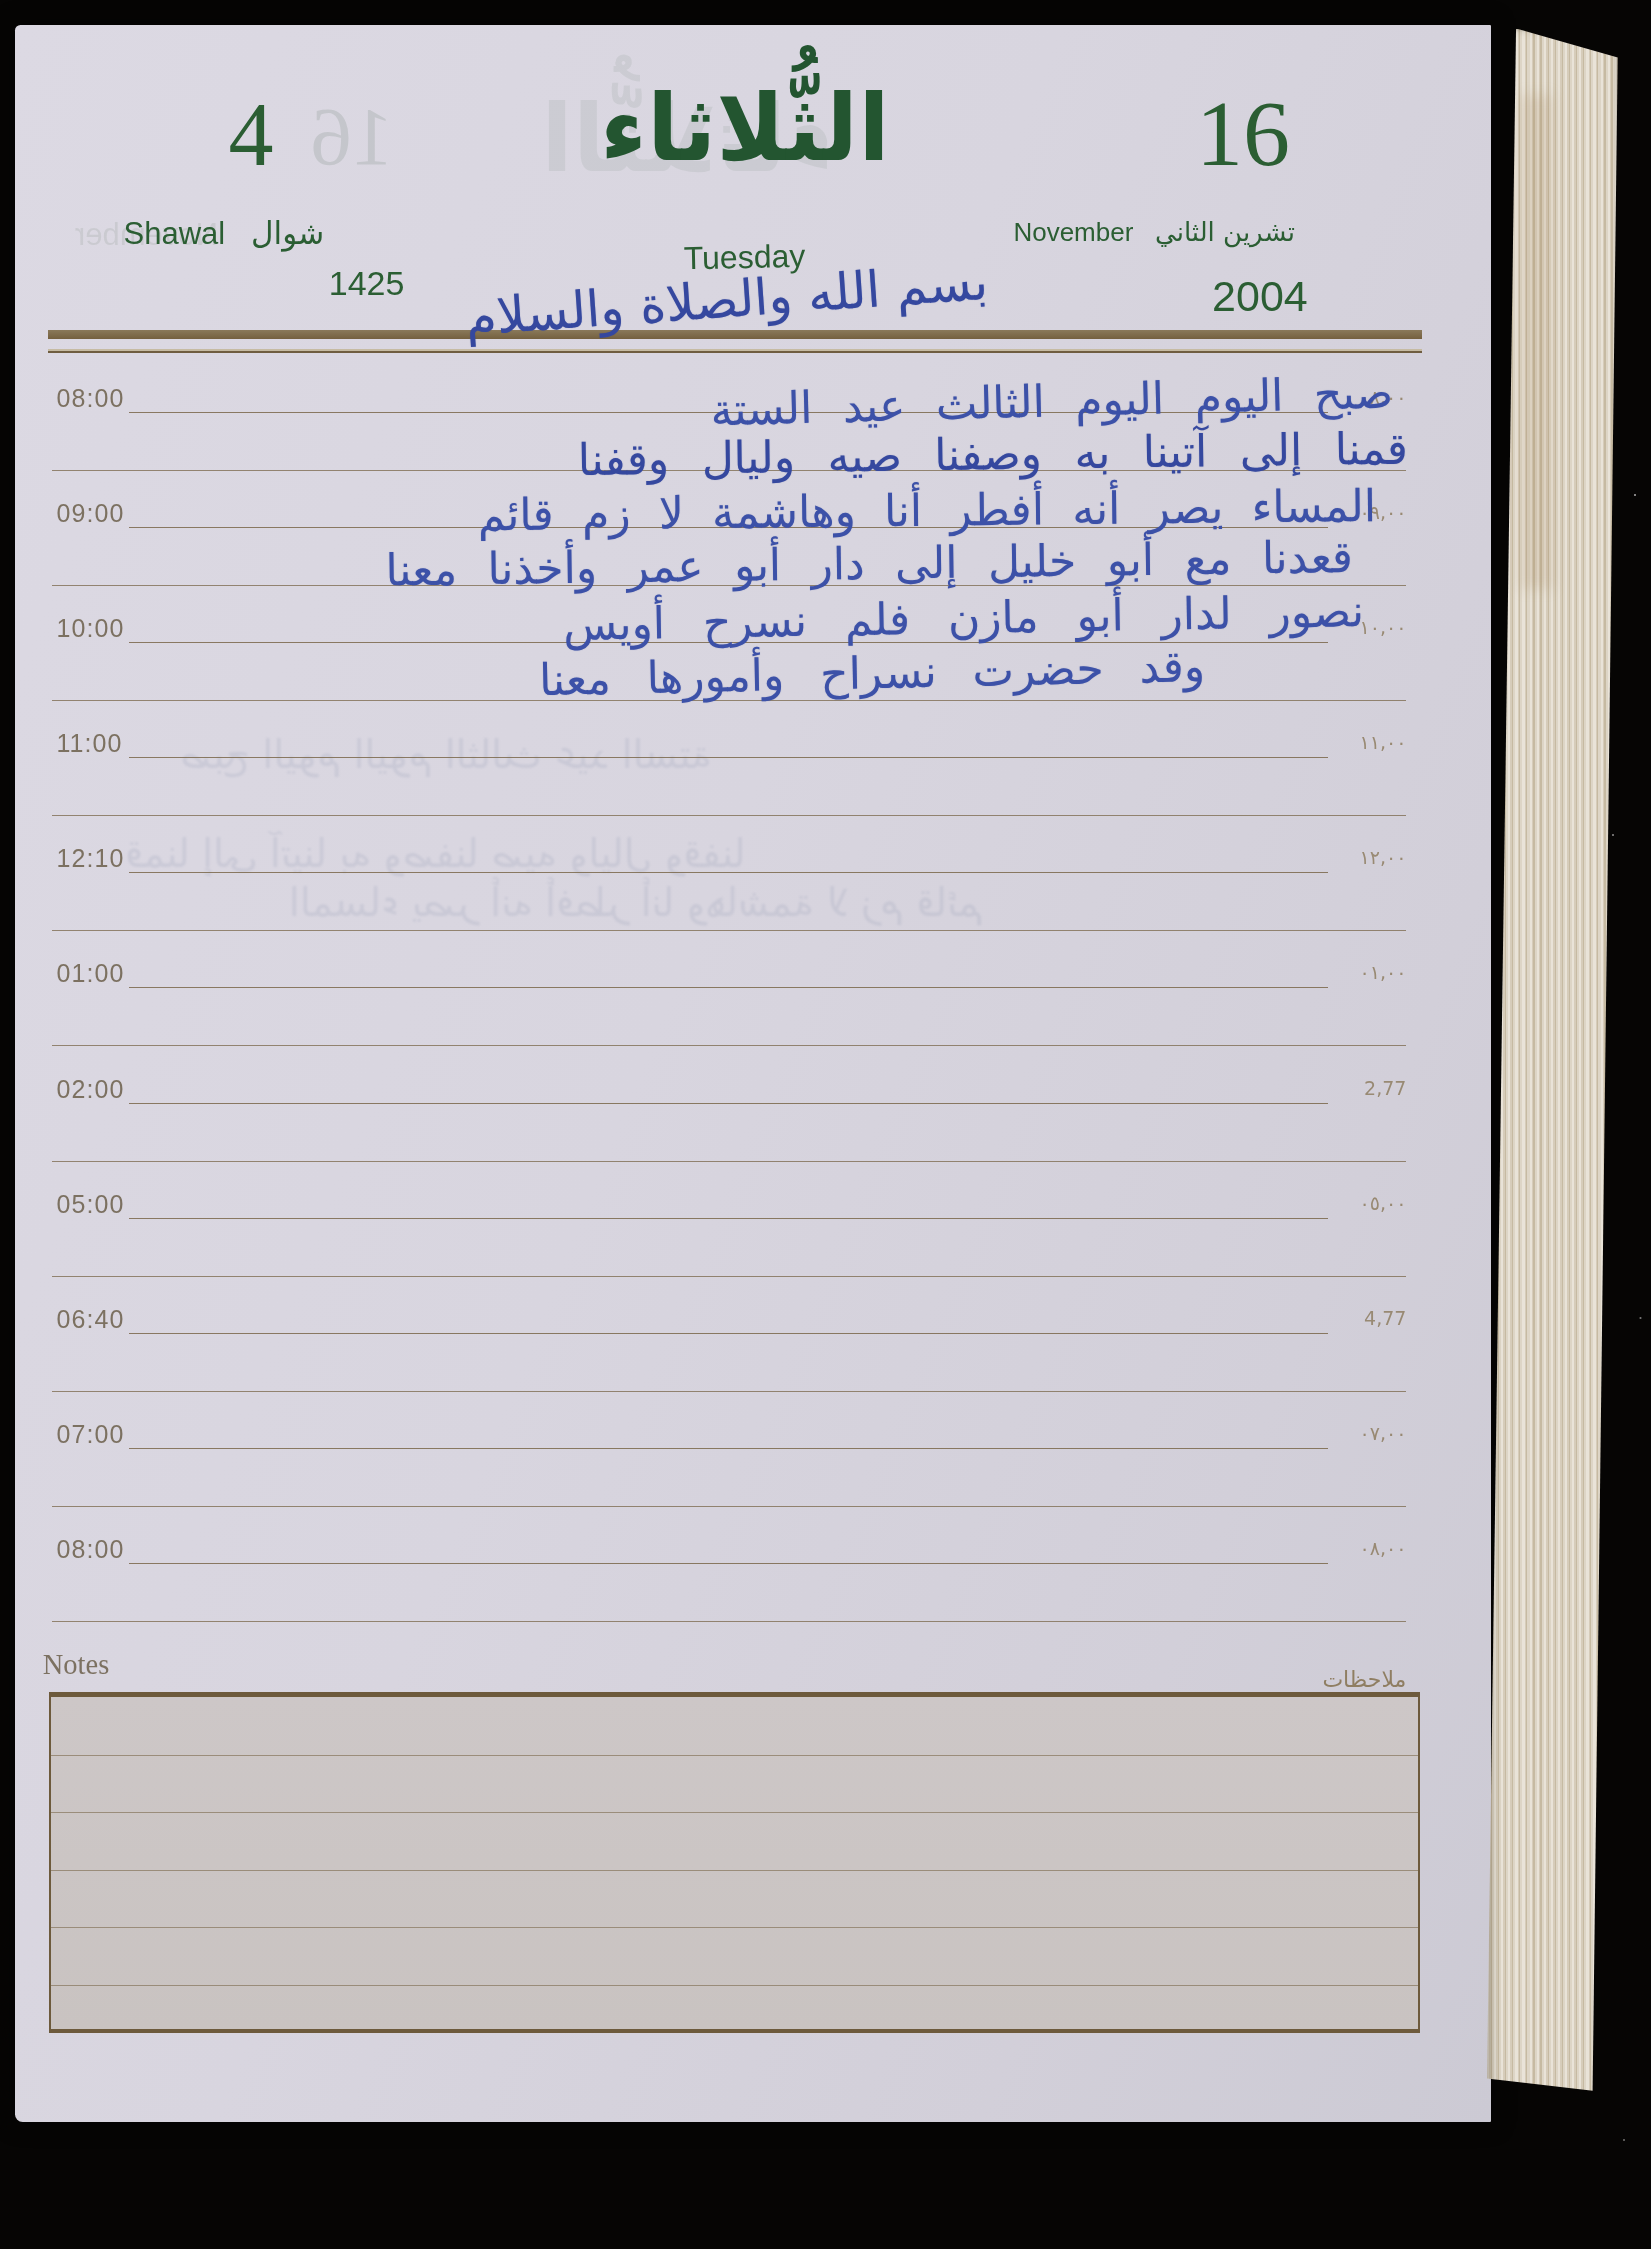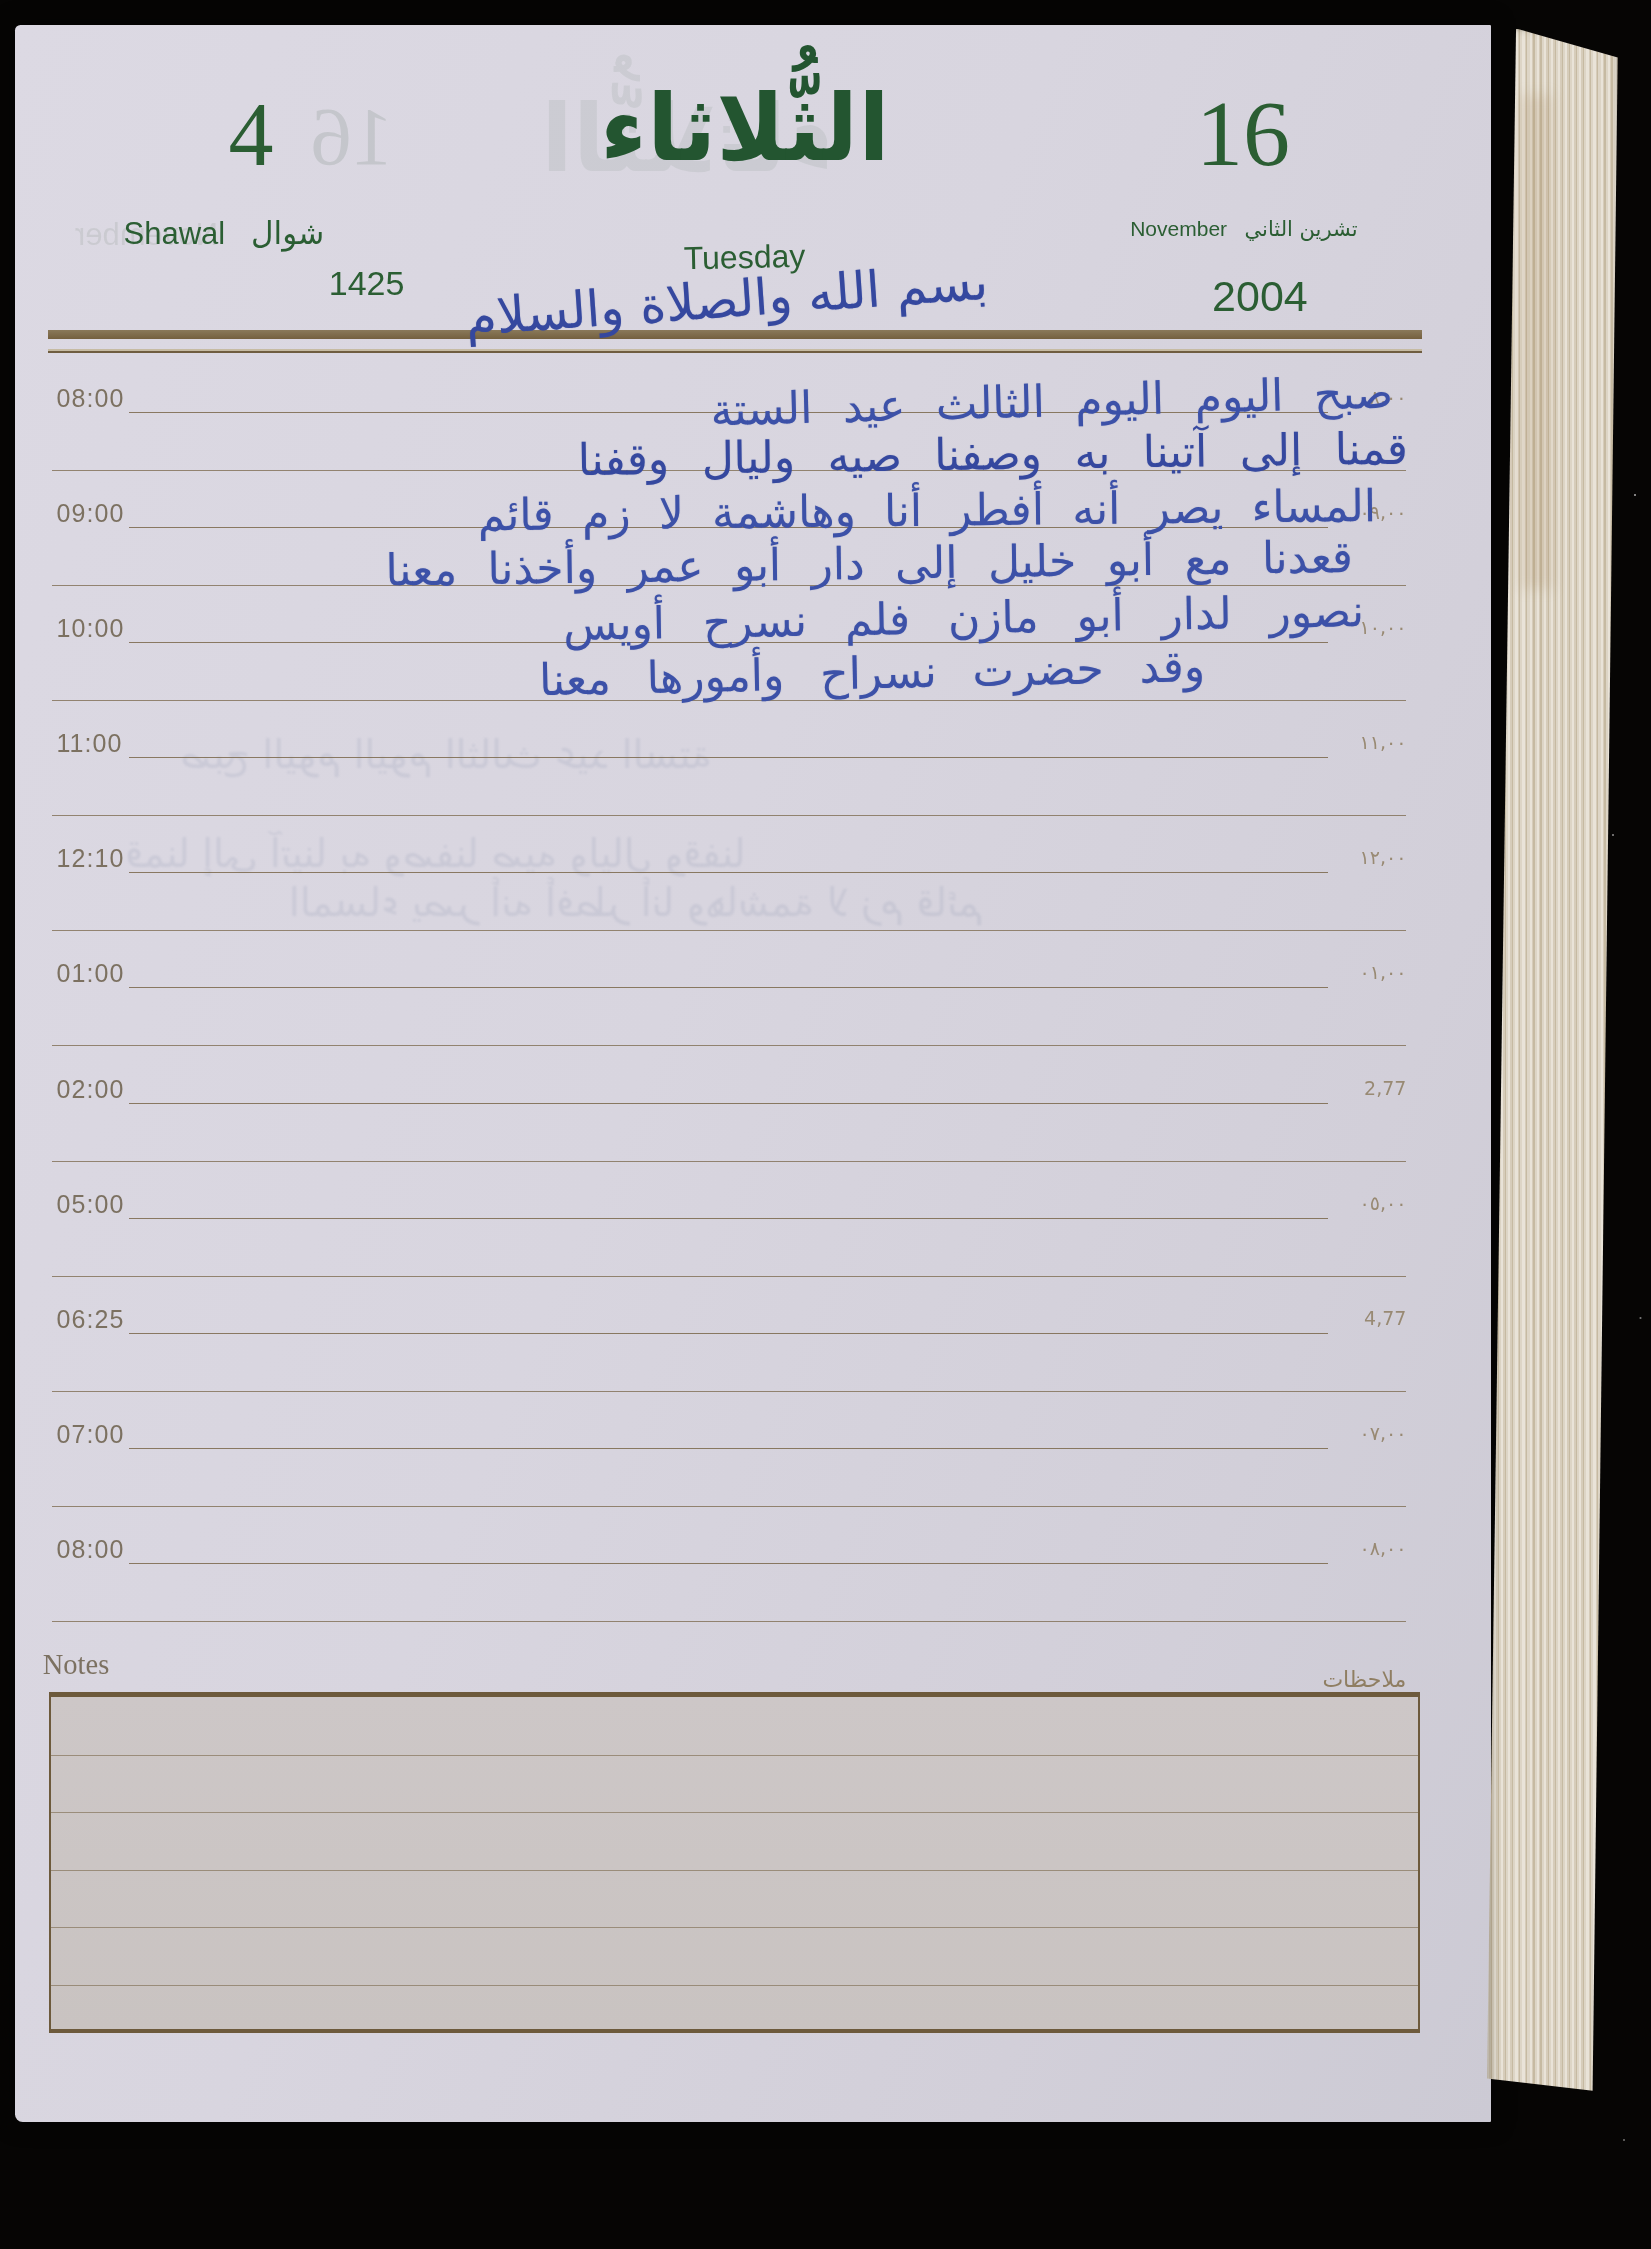--- a/index.html
+++ b/index.html
@@ -26,21 +26,21 @@
              font-size:90px;line-height:1;font-weight:500;}
   .hijri-months{position:absolute;left:22px;top:190px;width:373px;text-align:center;font-size:31px;}
   .hijri-year{position:absolute;left:82px;top:239px;width:307px;text-align:right;font-size:34px;}
   .weekday-ar{position:absolute;left:488px;top:53px;width:483px;text-align:center;
               font-size:92px;line-height:1.1;font-weight:bold;color:#235530;
               font-family:"DejaVu Sans",sans-serif;}
   .weekday-en{position:absolute;left:488px;top:214px;width:483px;text-align:center;font-size:32px;
               transform:rotate(-1.2deg);}
   .greg-day{position:absolute;left:1074px;top:61px;width:307px;text-align:center;
             font-size:94px;line-height:1;}
-  .greg-months{position:absolute;left:998px;top:192px;width:461px;text-align:center;font-size:21px;}
+  .greg-months{position:absolute;left:998px;top:192px;width:461px;font-size:26px;}
   .greg-year{position:absolute;left:1091px;top:247px;width:307px;text-align:center;font-size:43px;}
   .ar{font-family:"DejaVu Sans",sans-serif;}
   .rule-bar{position:absolute;left:33px;top:305px;width:1374px;height:8.8px;
             background:linear-gradient(180deg,#8a795a,#74603f);}
   .rule-thin{position:absolute;left:33px;top:324px;width:1374px;height:3.8px;
             background:linear-gradient(180deg,#c6bba3 0 40%,#6f5d40 40% 100%);}
   
   .hour{position:absolute;left:0;width:100%;height:0;}
   .hlabel{position:absolute;left:41px;top:-28.5px;font-size:25px;letter-spacing:1.1px;color:#7c7161;}
   .hline{position:absolute;left:114px;right:163px;top:0;height:1.1px;background:rgba(122,103,74,.85);}
@@ -156,21 +156,21 @@
       <span class="hnum">2,77</span>
       <span class="halfline"></span>
     </div>
     <div class="hour" style="top:1193px">
       <span class="hlabel">05:00</span>
       <span class="hline"></span>
       <span class="hnum">٠٥,٠٠</span>
       <span class="halfline"></span>
     </div>
     <div class="hour" style="top:1308px">
-      <span class="hlabel">06:25</span>
+      <span class="hlabel">06:40</span>
       <span class="hline"></span>
       <span class="hnum">4,77</span>
       <span class="halfline"></span>
     </div>
     <div class="hour" style="top:1423px">
       <span class="hlabel">07:00</span>
       <span class="hline"></span>
       <span class="hnum">٠٧,٠٠</span>
       <span class="halfline"></span>
     </div>

